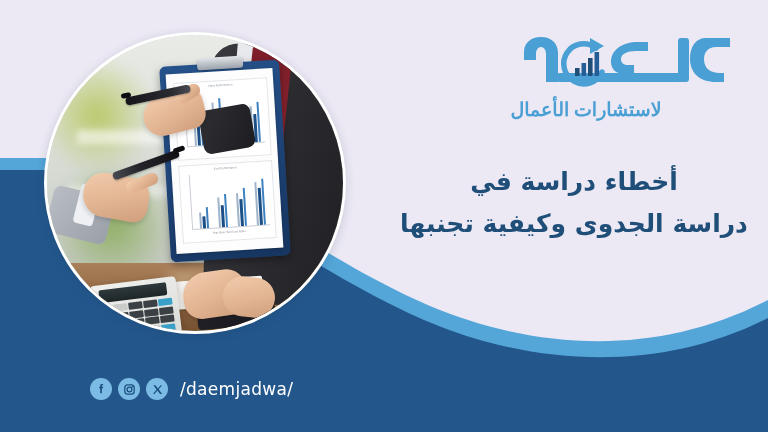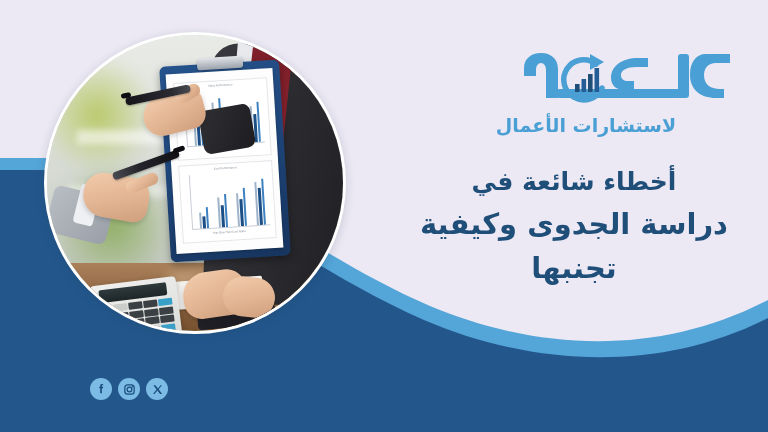--- a/index.html
+++ b/index.html
@@ -102,30 +102,30 @@
     border-radius:4px;transform:rotate(-7deg);box-shadow:0 3px 7px rgba(0,0,0,.28);}
   .calc-screen{position:absolute;left:8px;top:5px;width:68px;height:13px;
     background:linear-gradient(180deg,#2f3a3c,#1d2527);border-radius:2px;}
   .calc-keys{position:absolute;left:6px;top:21px;width:74px;height:33px;
     display:grid;grid-template-columns:repeat(5,1fr);grid-template-rows:repeat(4,1fr);gap:1.6px;}
   .calc-keys span{background:#3a4044;border-radius:1px;}
   .calc-keys span.lt{background:#c9ccc8;}
   .calc-keys span.ac{background:#39a0c8;}
 
   
-  #logo{position:absolute;left:420px;top:48px;width:330px;height:110px;}
+  #logo{position:absolute;left:420px;top:32px;width:330px;height:110px;font-family:Liberation Serif, serif;}
   #logo-word{position:absolute;right:14px;top:0;height:66px;}
   #logo-sub{position:absolute;right:24px;top:66px;width:280px;text-align:center;
     font-size:19px;font-weight:700;color:#4a9fd4;letter-spacing:.5px;direction:rtl;}
 
   
   #headline{position:absolute;left:396px;top:162px;width:356px;
     text-align:center;direction:rtl;color:#1f4e79;font-weight:700;}
   #headline .l1{font-size:25px;line-height:40px;}
-  #headline .l2{font-size:29px;line-height:44px;text-align:center;}
+  #headline .l2{font-size:25px;line-height:44px;text-align:center;}
 
   
   #url-pill{position:absolute;left:432px;top:288px;width:290px;height:40px;
     background:#ffffff;border-radius:22px;
     box-shadow:0 3px 8px rgba(35,60,100,.22);
     display:flex;align-items:center;}
   #url-text{flex:1;text-align:center;font-size:21px;font-weight:700;color:#1b3f6b;
     letter-spacing:-.2px;padding-left:16px;}
   #url-search{width:40px;height:40px;border-radius:50%;background:#4fa3d9;
     display:flex;align-items:center;justify-content:center;flex:none;
@@ -290,21 +290,21 @@
         <rect x="13" y="30" width="4.6" height="8" fill="#1f4e79"></rect>
         <rect x="19.5" y="25" width="4.6" height="13" fill="#255e97"></rect>
         <rect x="26" y="20" width="4.6" height="18" fill="#1f4e79"></rect>
         <rect x="32.5" y="14" width="4.6" height="24" fill="#255e97"></rect>
       </g>
     </svg>
     <div id="logo-sub">لاستشارات الأعمال</div>
   </div>
 
   <div id="headline">
-    <div class="l1">أخطاء شائعة في</div>
+    <div class="l1">أخطاء دراسة في</div>
     <div class="l2">دراسة الجدوى وكيفية تجنبها</div>
   </div>
 
 
   <div id="social">
     <span class="sbadge">
       <svg viewBox="0 0 24 24" width="15" height="15" aria-hidden="true">
         <path d="M14.6 7.4h-2V6.1c0-.6.4-.8.7-.8h1.3V3h-2c-2.1 0-2.7 1.5-2.7 2.6v1.8H8.4V10h1.5v8h2.7v-8h1.8l.2-2.6z" fill="#1b4f7e"></path>
       </svg>
     </span>
@@ -313,15 +313,16 @@
         <rect x="4.5" y="4.5" width="15" height="15" rx="4.6" fill="none" stroke="#1b4f7e" stroke-width="2"></rect>
         <circle cx="12" cy="12" r="3.8" fill="none" stroke="#1b4f7e" stroke-width="2"></circle>
         <circle cx="16.6" cy="7.5" r="1.2" fill="#1b4f7e"></circle>
       </svg>
     </span>
     <span class="sbadge">
       <svg viewBox="0 0 24 24" width="15" height="15" aria-hidden="true">
         <path d="M5.4 5h3.3l4 5.3L17 5h2.2l-5.3 6.6L19.4 19h-3.3l-4.2-5.6L7.1 19H4.9l5.6-7L5.4 5z" fill="#1b4f7e"></path>
       </svg>
     </span>
+    <span id="social-handle">/daemjadwa/</span>
   </div>
 
 </div>
 
 </body></html>

